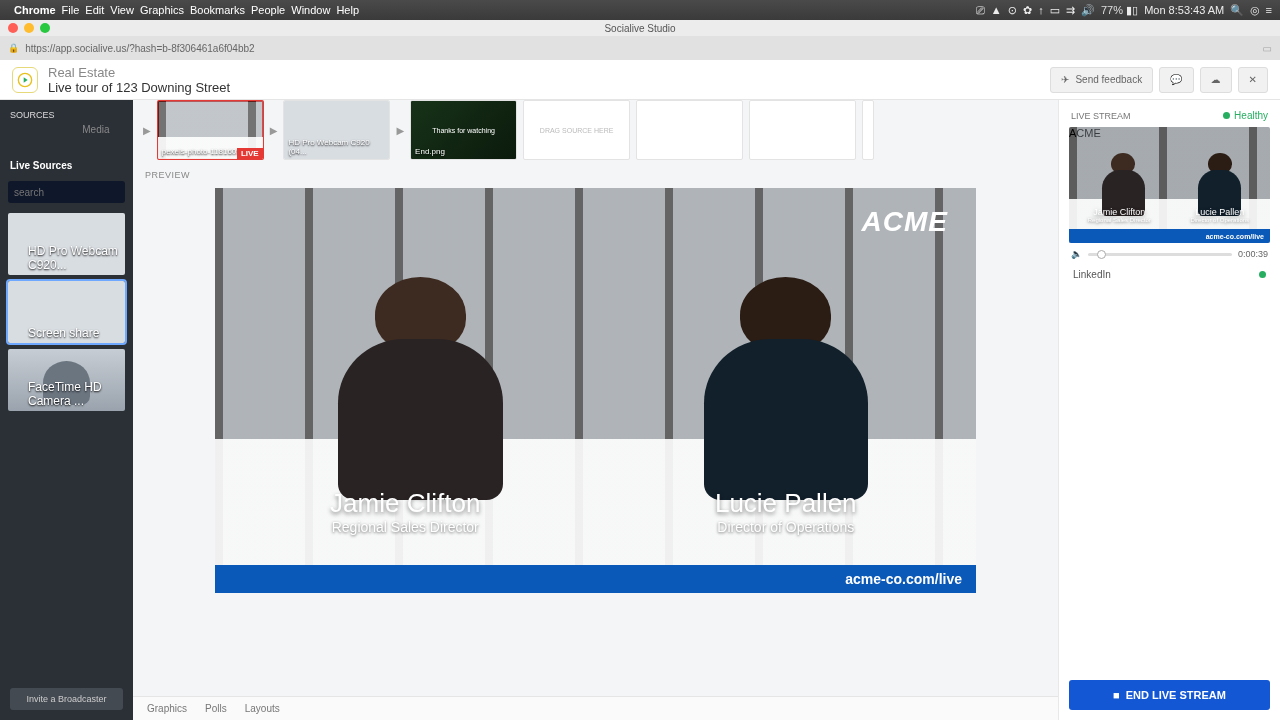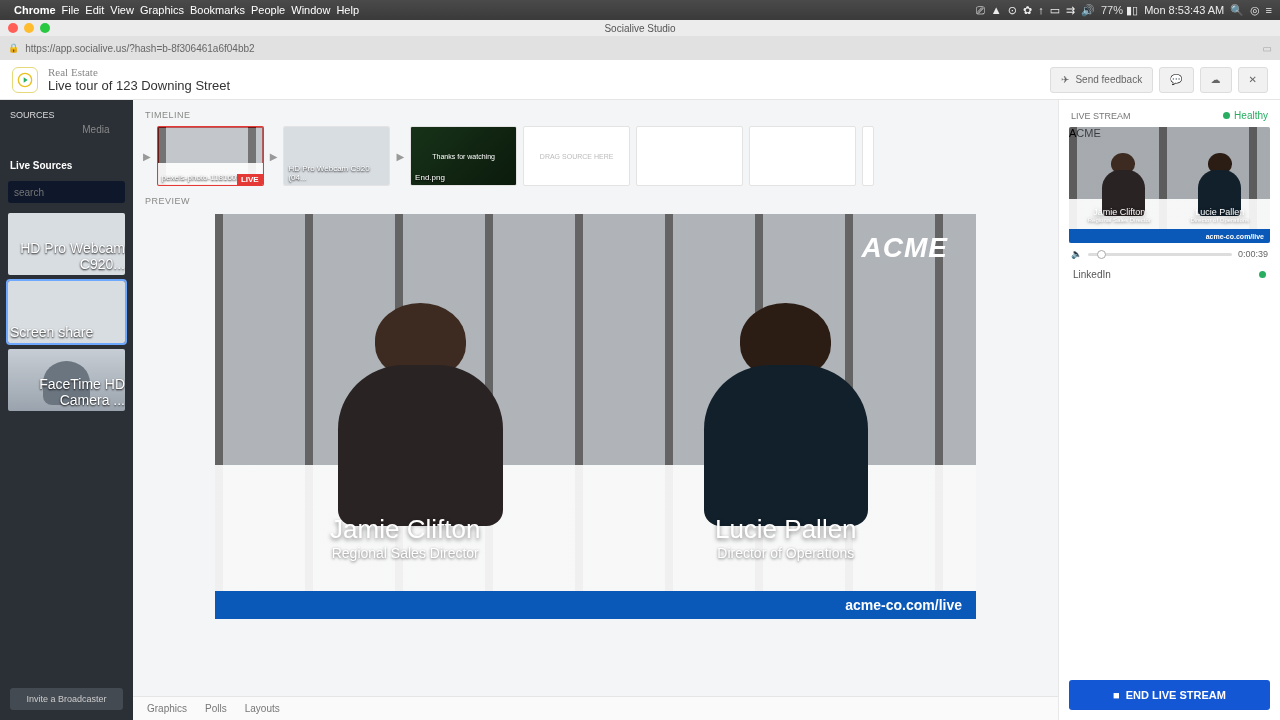--- a/index.html
+++ b/index.html
@@ -14,38 +14,38 @@
   .traffic { position:absolute; left:8px; top:3px; display:flex; gap:6px;}
   .traffic div{ width:10px; height:10px; border-radius:50%;}
   .tl-red{background:#ff5f57;} .tl-yel{background:#febc2e;} .tl-grn{background:#28c840;}
   .url-bar { height:24px; background:#e1e1e1; display:flex; align-items:center; padding:0 8px; font-size:10px; color:#666; gap:6px;}
   .url-bar .lock{font-size:9px;}
   .url-bar .url{flex:1;}
   
   .app-header{ height:40px; background:#fff; border-bottom:1px solid #e5e5e5; display:flex; align-items:center; padding:0 12px;}
   .app-logo{ width:26px; height:26px; border-radius:6px; background:#fff; border:1px solid #e5d97a; display:flex; align-items:center;justify-content:center; margin-right:10px;}
   .app-logo svg{width:16px;height:16px;}
-  .app-titles .cat{font-size:11px;color:#888;font-family:Liberation Serif, serif;}
+  .app-titles .cat{font-size:13px;color:#888;}
   .app-titles .title{font-size:13px;color:#333;}
   .app-header .spacer{flex:1;}
   .hdr-btn{ height:26px; background:#f1f1f1; border:1px solid #ddd; border-radius:3px; font-size:10px; color:#666; display:flex; align-items:center; padding:0 10px; gap:6px; margin-left:6px; cursor:pointer;}
   
   .app-body{ display:flex; height:calc(720px - 20px - 16px - 24px - 40px);}
   .sidebar{ width:133px; background:#2b2f36; color:#ccc; display:flex; flex-direction:column; font-size:10px;}
   .sidebar .sec-label{ padding:10px 10px 4px; font-size:9px; font-weight:normal; color:#ddd;}
   .sidebar .tabs{ display:flex; gap:10px; padding:0 10px 6px; font-size:10px;}
   .sidebar .tabs span{ color:#888; cursor:pointer;}
   .sidebar .tabs span.active{ color:#fff; font-weight:bold;margin-top:36px;}
   .sidebar .search{ margin:4px 8px; background:#0f172a; border-radius:3px; height:22px; display:flex; align-items:center; padding:0 6px;}
   .sidebar .search input{ flex:1; background:transparent; border:none; outline:none; color:#ccc; font-size:10px;}
   .sidebar .search .icon{ color:#888; font-size:11px;}
   .sidebar .sources-list{ padding:6px 8px; display:flex; flex-direction:column; gap:6px;}
   .src-thumb{ position:relative; height:62px; border-radius:2px; overflow:hidden; cursor:pointer;}
   .src-thumb .bg{position:absolute;inset:0;}
-  .src-thumb .label{ position:absolute; bottom:3px; left:2px; color:#fff; font-size:14px; text-shadow:0 1px 2px #000;text-align:right;}
+  .src-thumb .label{ position:absolute; bottom:3px; left:20px; color:#fff; font-size:12px; text-shadow:0 1px 2px #000;}
   .src-thumb.sel{ outline:2px solid #6fa8ff;}
   .sidebar .bottom{ margin-top:auto; padding:10px;}
   .invite-btn{ width:100%; background:#444a52; border:none; color:#ccc; font-size:9px; padding:6px 4px; border-radius:3px; cursor:pointer;}
   
   .center{ flex:1; background:#f4f5f6; display:flex; flex-direction:column; overflow:hidden;}
   .sec-head{ font-size:9px; color:#888; padding:10px 12px 6px; letter-spacing:.5px;}
   .timeline{ display:flex; align-items:center; gap:6px; padding:0 10px;}
   .tl-slot{ width:107px; height:60px; background:#fff; border:1px solid #e3e3e3; border-radius:2px; position:relative; overflow:hidden; cursor:pointer; flex-shrink:0;}
   .tl-slot .cap{ position:absolute; bottom:3px; left:4px; color:#fff; font-size:8px; text-shadow:0 1px 2px #000;}
   .tl-slot.empty{ display:flex; align-items:center; justify-content:center; color:#bbb; font-size:7px;}
@@ -202,21 +202,20 @@
         <div class="bg scene-cam"></div>
         <div class="label">FaceTime HD Camera ...</div>
       </div>
     </div>
     <div class="bottom">
       <button class="invite-btn">Invite a Broadcaster</button>
     </div>
   </div>
 
   <div class="center">
-    <div class="sec-head">TIMELINE</div>
     <div class="timeline">
       <span class="tl-arrow">▶</span>
       <div class="tl-slot active">
         <div class="bg scene-office" style="position:absolute;inset:0"></div>
         <div class="cap">pexels-photo-1181605...</div>
         <div class="live-badge">LIVE</div>
       </div>
       <span class="tl-arrow">▶</span>
       <div class="tl-slot">
         <div class="bg scene-multi" style="position:absolute;inset:0"></div>

